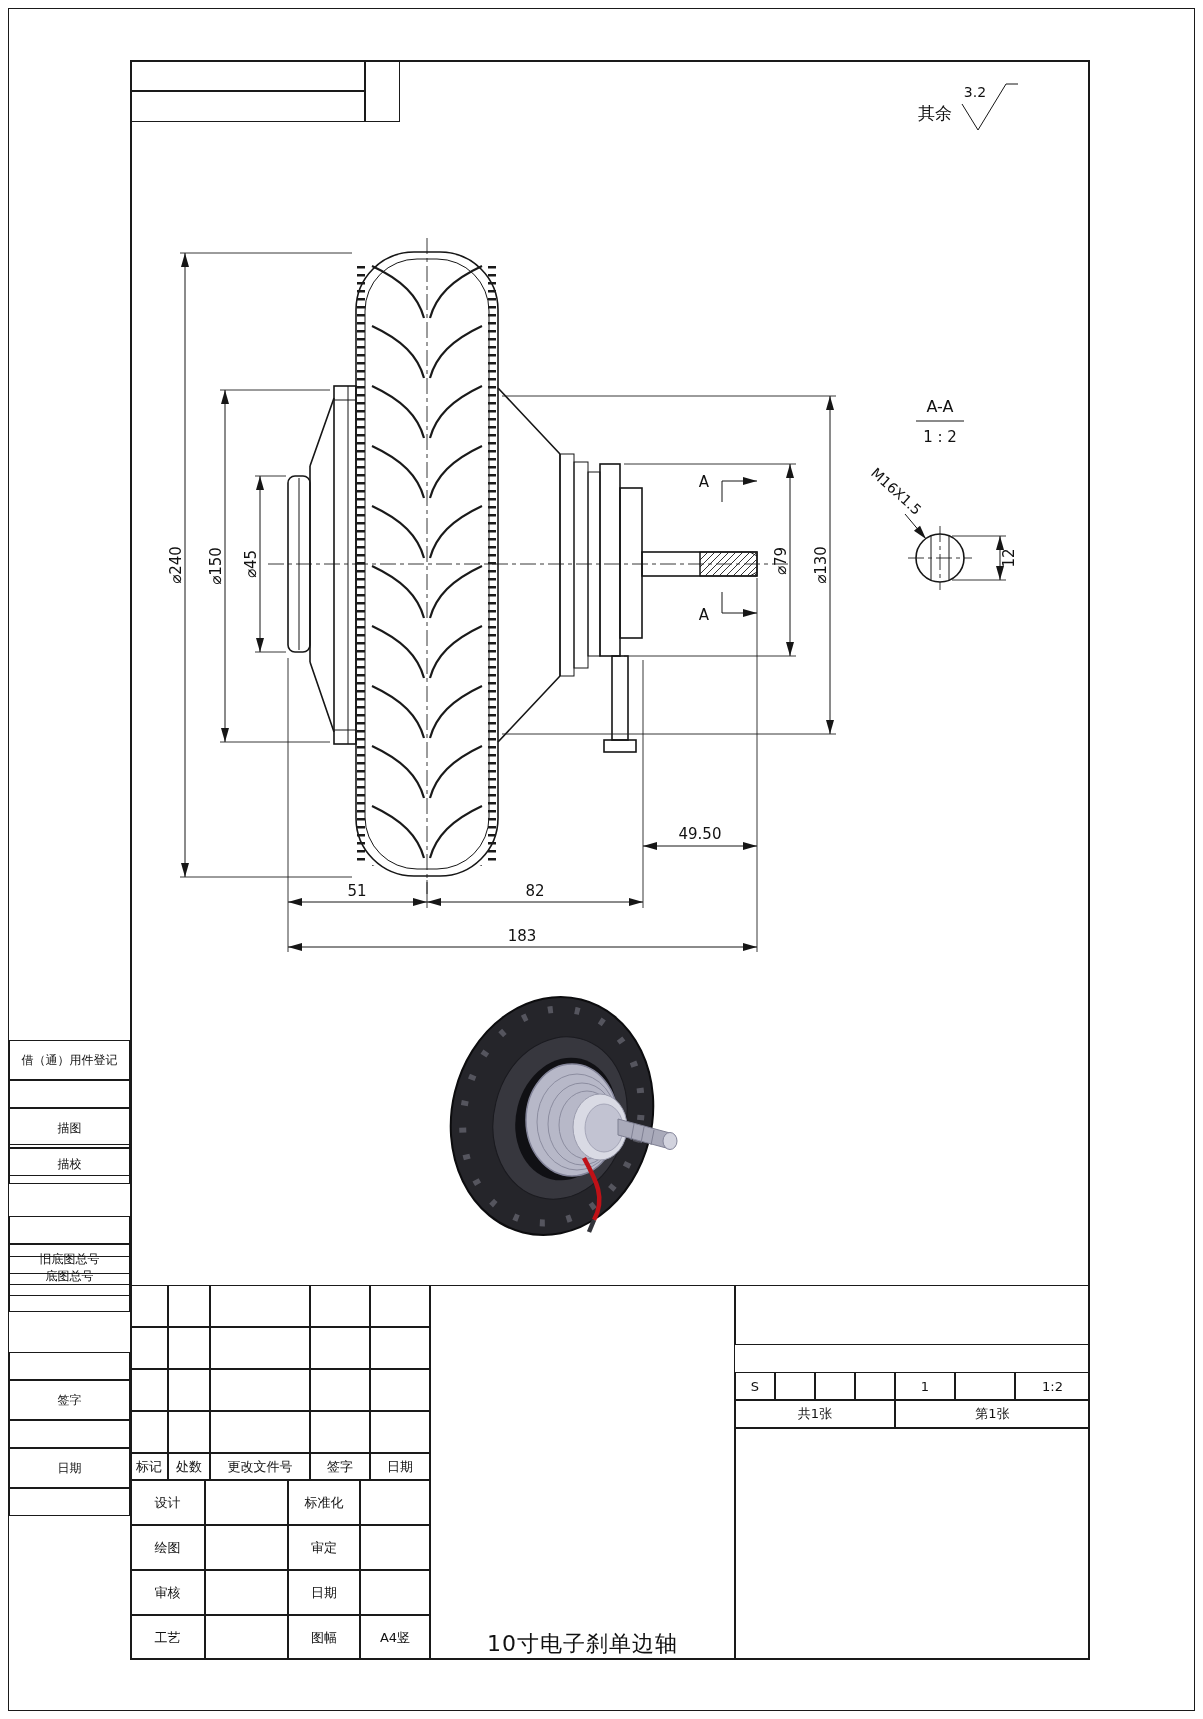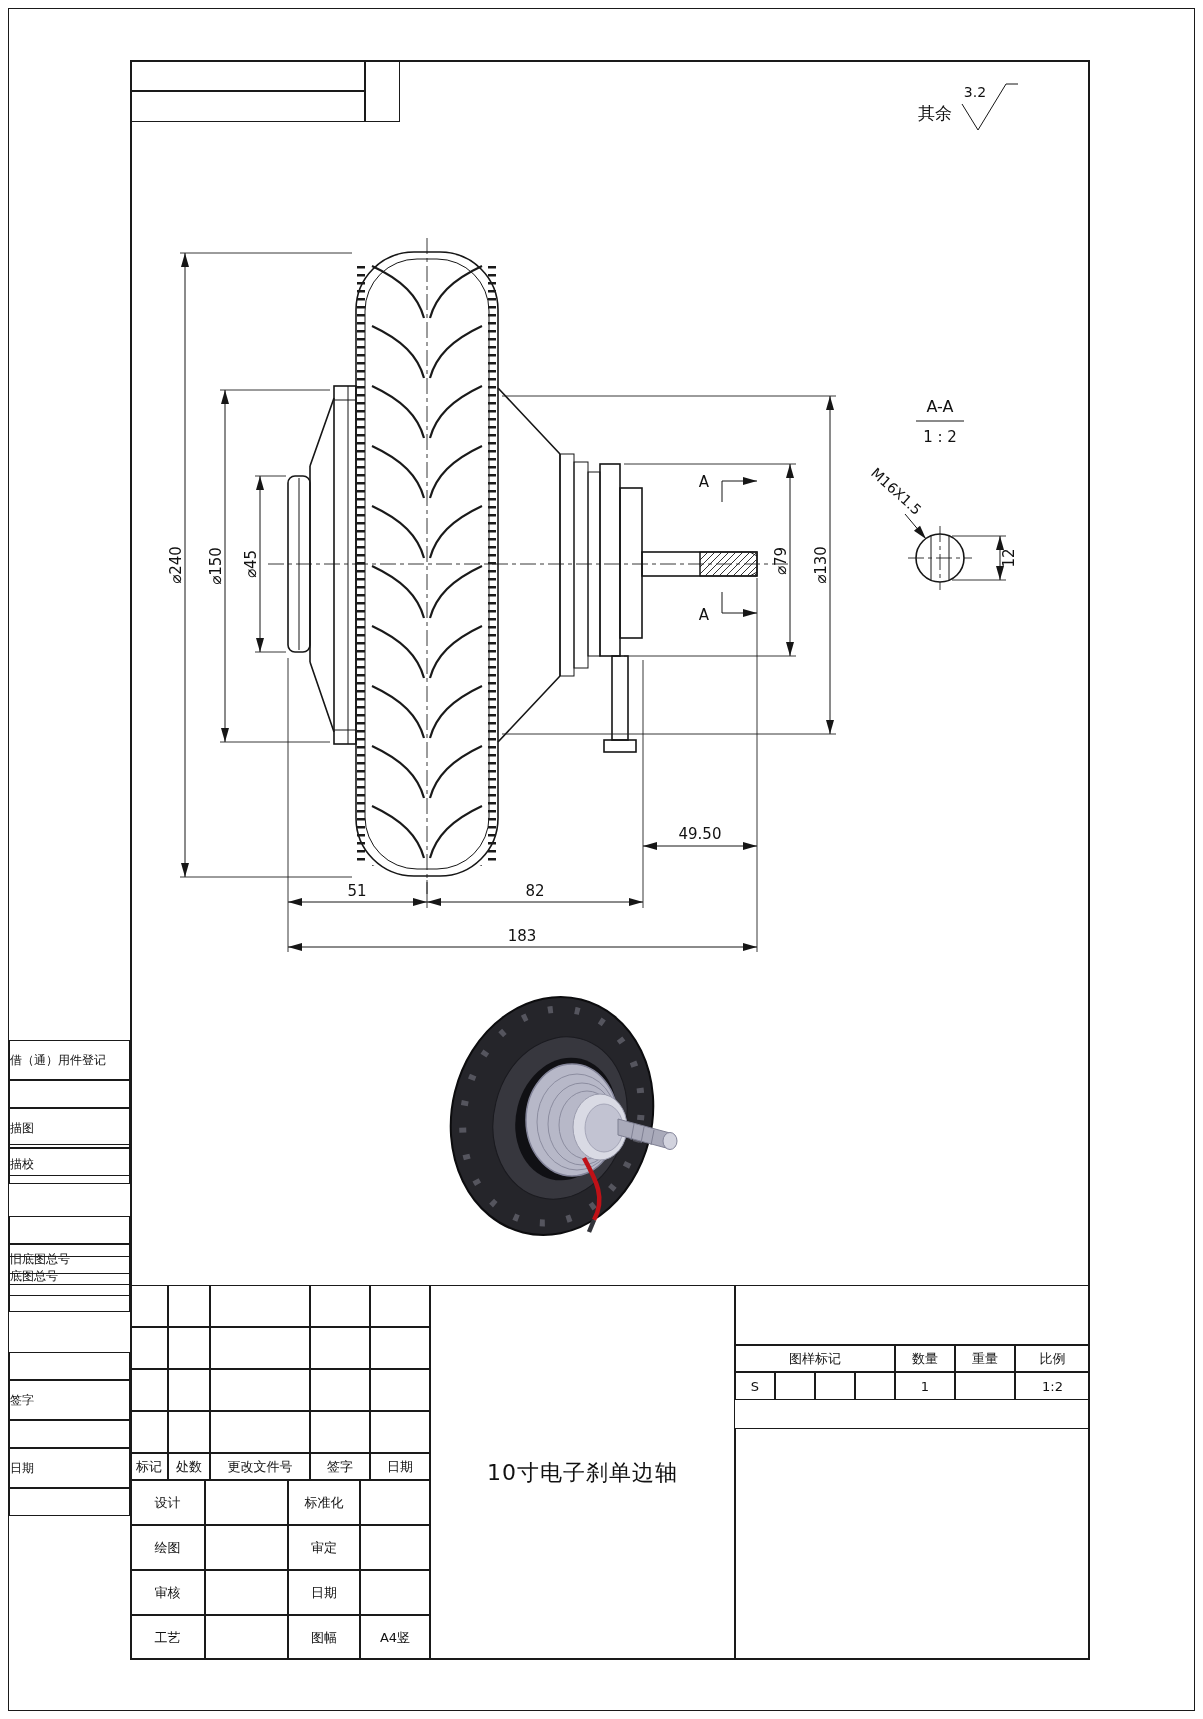--- a/index.html
+++ b/index.html
@@ -4,22 +4,22 @@
 <style>
   html,body{margin:0;padding:0;background:#e8e8e8}
   .sheet{position:relative;width:1203px;height:1719px;background:#ffffff;
          font-family:"DejaVu Sans","Liberation Sans",sans-serif;color:#111;overflow:hidden}
   .abs{position:absolute;box-sizing:border-box}
   .b1{border:1px solid #1a1a1a}
   .b2{border:2px solid #1a1a1a}
   .grid{position:absolute;display:grid;box-sizing:border-box}
   .c{box-sizing:border-box;border:1px solid #1a1a1a;display:flex;align-items:center;
      justify-content:center;font-size:13px;overflow:hidden;white-space:nowrap;background:transparent}
-  .mlbl{display:flex;align-items:center;font-size:12px}
-  .title-cell{display:flex;justify-content:center;align-items:center;
+  .mlbl{display:flex;align-items:center;justify-content:center;font-size:12px}
+  .title-cell{display:flex;justify-content:center;align-items:flex-end;
      font-size:22px;letter-spacing:1px}
   svg.draw{position:absolute;left:0;top:0}
   svg text{font-family:"DejaVu Sans","Liberation Sans",sans-serif;fill:#111}
   .ol{stroke:#161616;stroke-width:1.6;fill:none}
   .ol2{stroke:#161616;stroke-width:1;fill:none}
   .tl{stroke:#222;stroke-width:0.9;fill:none}
   .cl{stroke:#222;stroke-width:0.9;fill:none;stroke-dasharray:16 4 4 4}
   .dim{stroke:#161616;stroke-width:1;fill:none;marker-start:url(#arw);marker-end:url(#arw)}
   .ldr{stroke:#161616;stroke-width:1;fill:none;marker-end:url(#arw)}
   .dt{font-size:15px}
@@ -114,34 +114,32 @@
     <div class="c"></div>
     <div class="c">图幅</div>
     <div class="c">A4竖</div>
   </div>
 
   <div class="abs b1 title-cell" style="left:430px;top:1285px;width:305px;height:375px">
     <span>10寸电子刹单边轴</span>
   </div>
 
   <div class="abs b1" style="left:735px;top:1285px;width:355px;height:60px"></div>
-  <div class="grid" style="left:735px;top:1345px;width:355px;height:27px;grid-template-columns:160px 60px 60px 75px;grid-template-rows:27px">
-    <div class="c">图样标记</div>
-    <div class="c">数量</div>
-    <div class="c">重量</div>
-    <div class="c">比例</div>
-  </div>
   <div class="grid" style="left:735px;top:1372px;width:355px;height:28px;grid-template-columns:40px 40px 40px 40px 60px 60px 75px;grid-template-rows:28px">
     <div class="c">S</div>
     <div class="c"></div>
     <div class="c"></div>
     <div class="c"></div>
     <div class="c">1</div>
     <div class="c"></div>
     <div class="c">1:2</div>
+  </div>
+  <div class="grid" style="left:735px;top:1400px;width:355px;height:28px;grid-template-columns:160px 195px;grid-template-rows:28px">
+    <div class="c">共1张</div>
+    <div class="c">第1张</div>
   </div>
   <div class="abs b1" style="left:735px;top:1428px;width:355px;height:232px"></div>
 
   <svg class="draw" width="1203" height="1719" viewBox="0 0 1203 1719">
     <defs>
       <marker id="arw" viewBox="0 0 16 10" markerWidth="16" markerHeight="10" refX="15" refY="5" orient="auto-start-reverse" markerUnits="userSpaceOnUse">
         <path d="M15,5 L1,1 L1,9 z" fill="#161616"></path>
       </marker>
       <pattern id="tread" width="118" height="60" patternUnits="userSpaceOnUse" patternTransform="translate(368,262)">
         <path d="M4,4 C34,18 50,34 56,56" stroke="#1a1a1a" stroke-width="2.2" fill="none"></path>

